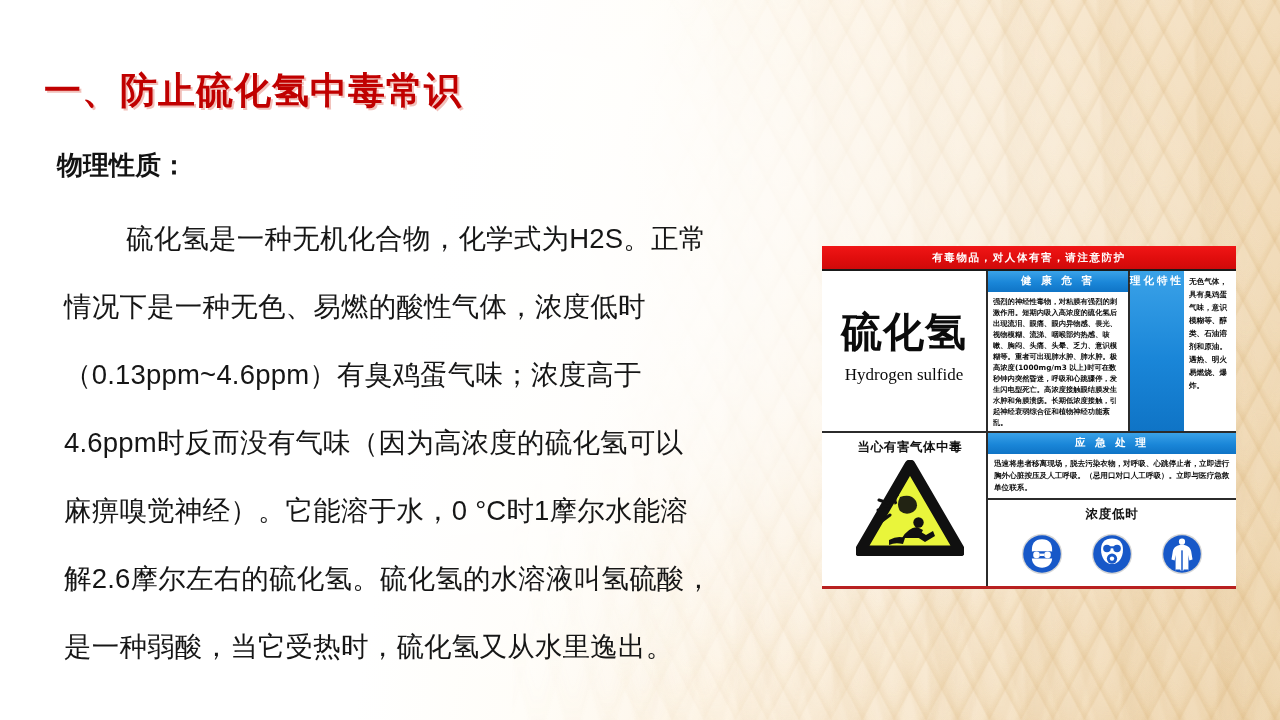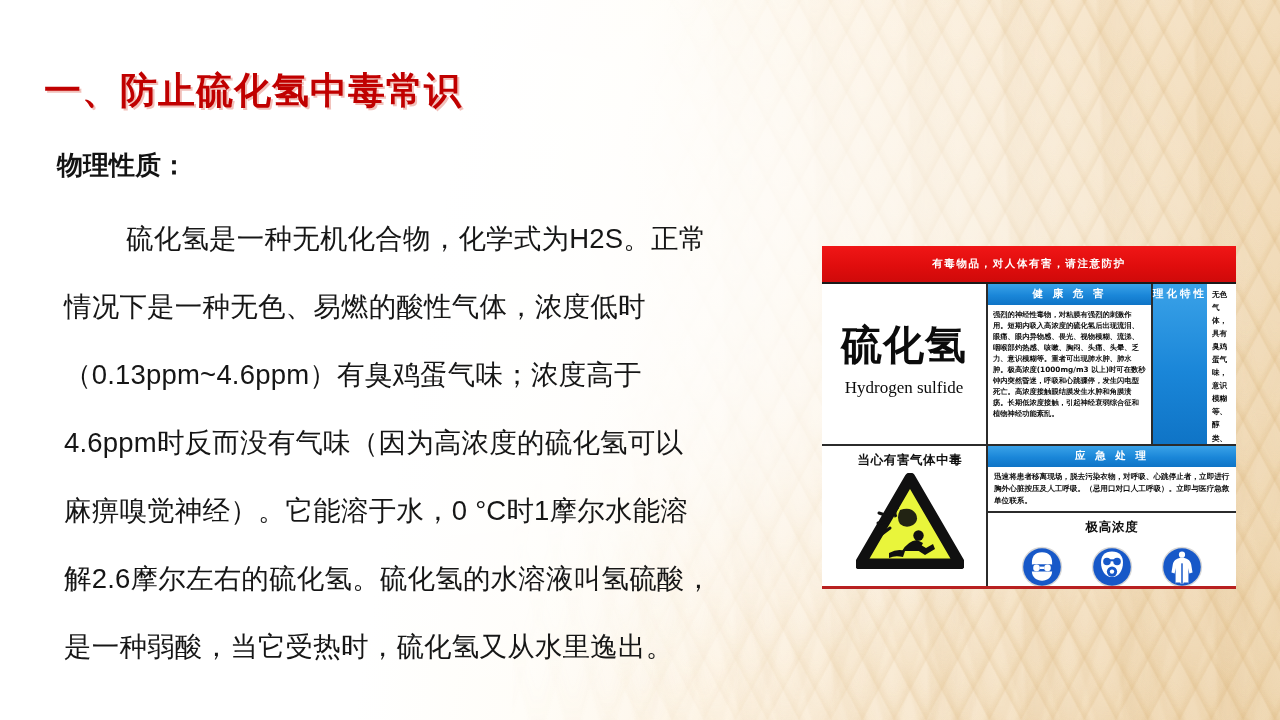--- a/index.html
+++ b/index.html
@@ -137,21 +137,21 @@
     top: 246px;
     width: 414px;
     height: 343px;
     background: #ffffff;
     border-bottom: 3px solid #b82020;
     box-sizing: border-box;
     font-family: "DejaVu Sans", "Liberation Sans", sans-serif;
     overflow: hidden;
   }
   #sign-banner {
-    height: 36px;
+    height: 23px;
     background: linear-gradient(180deg,#f01616 0%, #e00d0d 55%, #cf0a0a 100%);
     color: #ffffff;
     font-size: 10.5px;
     font-weight: bold;
     letter-spacing: 1.6px;
     display: flex;
     align-items: center;
     justify-content: center;
   }
   #sign-body {
@@ -214,21 +214,21 @@
     display: flex;
     flex-direction: column;
     box-sizing: border-box;
   }
   #sign-right-top {
     display: flex;
     height: 162px;
     border-bottom: 2px solid #2b2b2b;
     box-sizing: border-box;
   }
-  .col-health { width: 165px; border-right: 2px solid #2b2b2b; box-sizing: border-box; display:flex; flex-direction:column; }
+  .col-health { width: 142px; border-right: 2px solid #2b2b2b; box-sizing: border-box; display:flex; flex-direction:column; }
   .col-props  { flex: 1; display:flex; flex-direction:row; }
 
   .blue-head {
     background: linear-gradient(180deg,#3aa2e8 0%, #1a86d8 55%, #0f74c6 100%);
     color: #ffffff;
     font-size: 10.5px;
     font-weight: bold;
     letter-spacing: 3px;
     text-align: center;
     padding: 3px 0 3.5px;
@@ -324,21 +324,21 @@
           <div class="col-props">
             <div class="blue-head">理化特性</div>
             <div class="cell-text narrow">无色气体，具有臭鸡蛋气味，意识模糊等、醇类、石油溶剂和原油。遇热、明火易燃烧、爆炸。</div>
           </div>
         </div>
 
         <div id="sign-right-bottom">
           <div class="blue-head">应 急 处 理</div>
           <div id="emerg-text">迅速将患者移离现场，脱去污染衣物，对呼吸、心跳停止者，立即进行胸外心脏按压及人工呼吸。（忌用口对口人工呼吸）。立即与医疗急救单位联系。</div>
           <div id="ppe-block">
-            <div id="ppe-title">极高浓度</div>
+            <div id="ppe-title">浓度低时</div>
             <div id="ppe-icons">
 
               <svg class="ppe-icon" viewBox="0 0 48 48">
                 <circle cx="24" cy="24" r="22" fill="#8a8a8a" opacity=".35"></circle>
                 <circle cx="24" cy="24" r="20.5" fill="#1758c8"></circle>
                 <path d="M24 8 c-8,0 -11,5 -11,11 v10 c0,6 5,10 11,10 s11,-4 11,-10 V19 c0,-6 -3,-11 -11,-11 z" fill="#ffffff"></path>
                 <rect x="11" y="21" width="26" height="8" rx="4" fill="#1758c8"></rect>
                 <circle cx="18" cy="25" r="3.6" fill="#ffffff"></circle>
                 <circle cx="30" cy="25" r="3.6" fill="#ffffff"></circle>
                 <rect x="21.6" y="23.6" width="4.8" height="2.6" fill="#ffffff"></rect>

